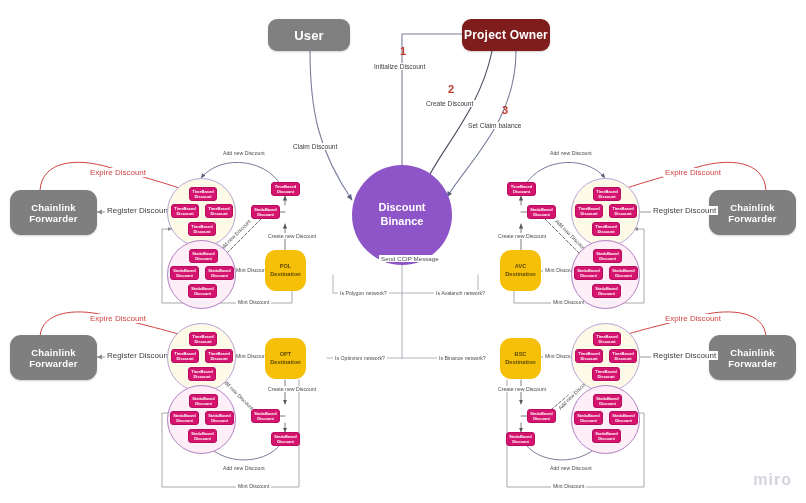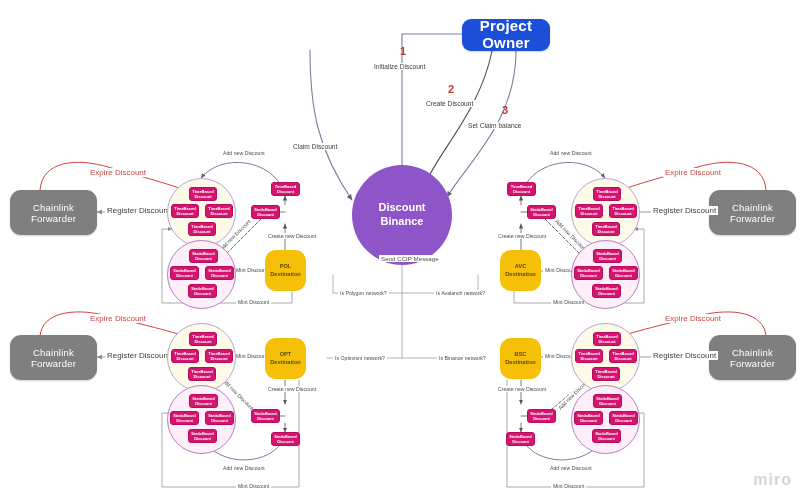--- a/index.html
+++ b/index.html
@@ -13,22 +13,22 @@
   svg.edges{position:absolute;left:0;top:0;width:806px;height:503px;pointer-events:none;}
 
   .node{position:absolute;box-sizing:border-box;display:flex;align-items:center;justify-content:center;text-align:center;}
 
   
   .box-actor{
     border-radius:9px;color:#ffffff;font-weight:bold;letter-spacing:.2px;
     box-shadow:0 1px 2px rgba(0,0,0,.18);
   }
   .box-user{background:#808080;font-size:13px;}
-  .box-owner{background:#1d4ed8;font-size:15px;align-items:flex-end;}
-  .box-forwarder{background:#7f7f7f;font-size:9.5px;font-weight:normal;border-radius:11px;}
+  .box-owner{background:#7f1d1d;font-size:12px;}
+  .box-forwarder{background:#7f7f7f;font-size:9.5px;font-weight:bold;border-radius:11px;}
 
   
   .circle-manager{
     border-radius:50%;background:#8e55c8;color:#fff;font-weight:bold;
     font-size:11px;line-height:1.25;
   }
 
   
   .box-dest{
     background:#f6c009;border-radius:11px;color:#5d4a00;font-weight:bold;
@@ -151,20 +151,23 @@
       <path d="M523,440 C534,464 584,470 605,438" stroke="#6b6f93" stroke-width="0.9" marker-end="url(#ah)"></path>
       <path d="M584,382 L540,419" stroke="#5a5a5a" stroke-width="0.9" stroke-dasharray="3 2" marker-end="url(#ahd)"></path>
       <path d="M521,380 L521,404" stroke="#6e6e6e" stroke-width="0.9" marker-end="url(#ahd)"></path>
       <path d="M521,416 L541,416" stroke="#6e6e6e" stroke-width="0.9" marker-end="url(#ahd)"></path>
       <path d="M521,423 L521,432" stroke="#6e6e6e" stroke-width="0.9" marker-end="url(#ahd)"></path>
       <path d="M541,357 L574,357" stroke="#8d8d8d" stroke-width="0.9" marker-end="url(#ahg)"></path>
       <path d="M507,380 L507,487 L644,487 L644,413 L634,413" stroke="#9a9a9a" stroke-width="0.85" marker-end="url(#ahg)"></path>
     </g>
   </svg>
 
+  <div class="node box-actor box-user" style="left:268px;top:19px;width:82px;height:32px;">
+    <span>User</span>
+  </div>
 
   <div class="node box-actor box-owner" style="left:462px;top:19px;width:88px;height:32px;">
     <span>Project Owner</span>
   </div>
 
   <div class="node circle-manager" style="left:352px;top:165px;width:100px;height:100px;flex-direction:column;">
     <span>Discount</span>
     <span>Binance</span>
   </div>
 

